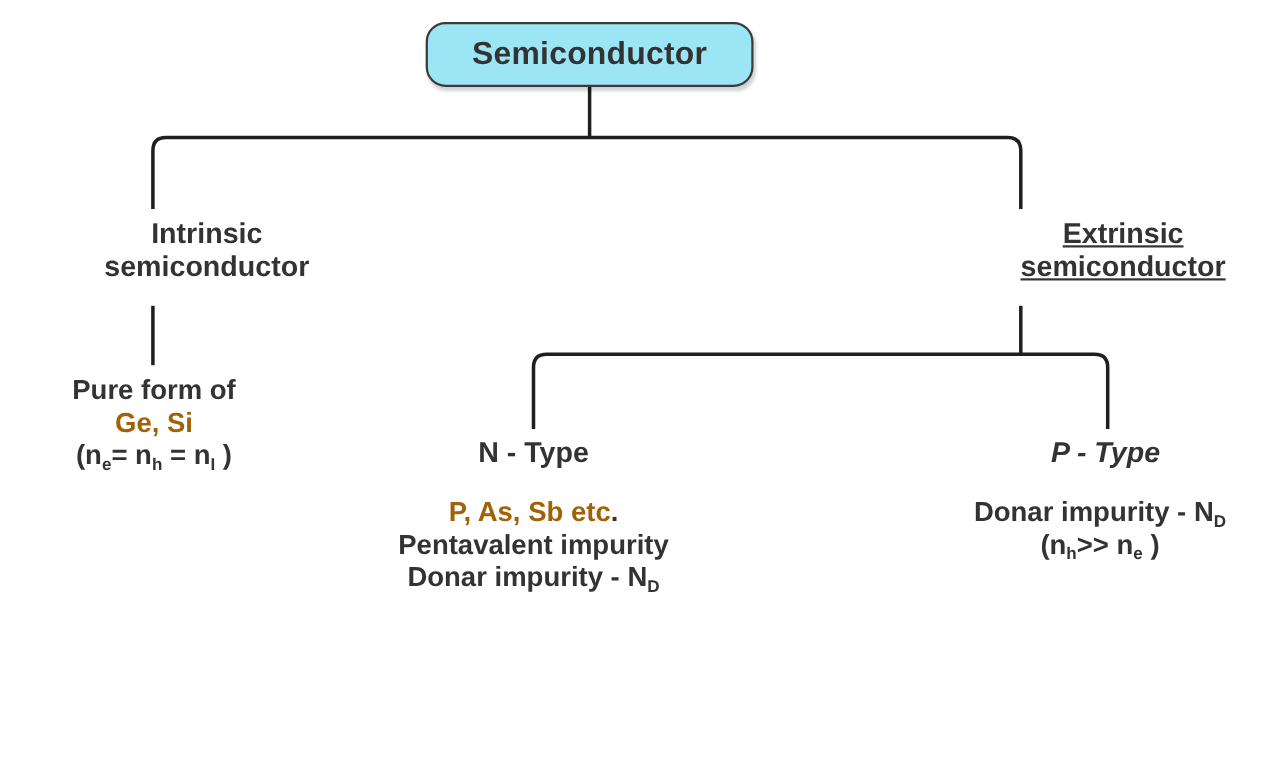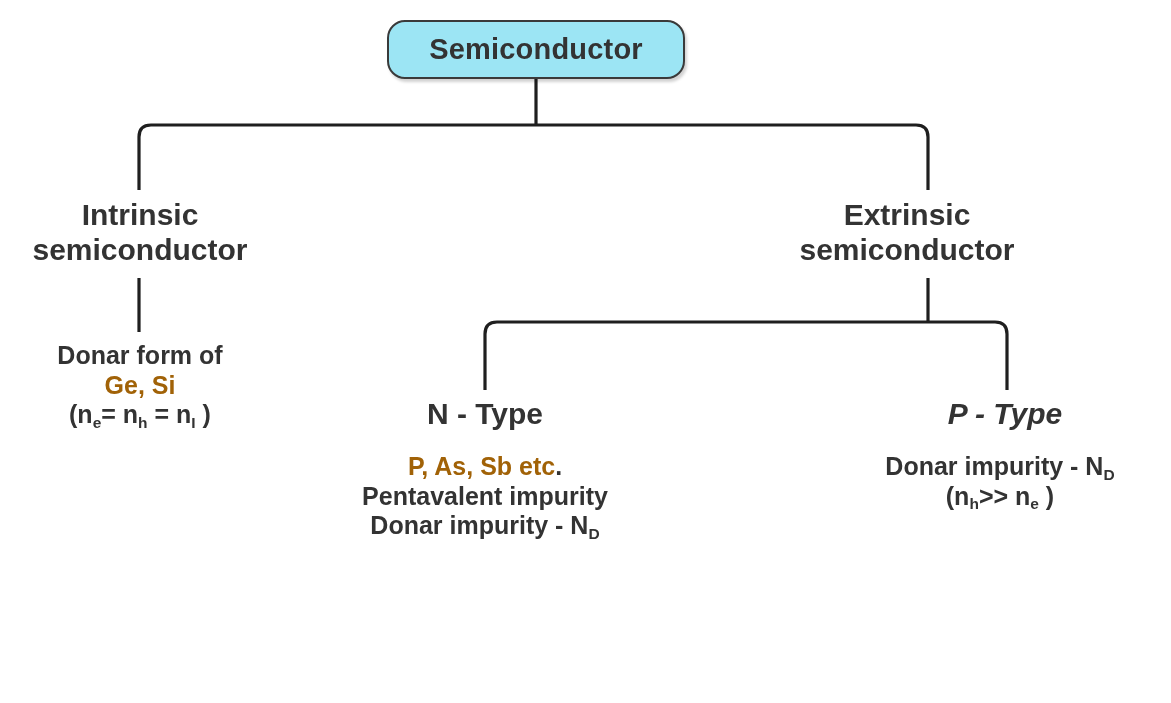--- a/index.html
+++ b/index.html
@@ -30,31 +30,31 @@
   }
 
   .label{
     position:absolute;
     text-align:center;
     font-weight:bold;
     color:#333333;
     line-height:1.17;
     white-space:nowrap;
   }
-  .lvl2{font-size:30px;}
-  .lvl3-head{font-size:30px;}
+  .lvl2{font-size:26px;padding-left:48px;}
+  .lvl3-head{font-size:26px;}
   .detail{font-size:25px;line-height:1.18;}
   .pink{color:#a16207;}
   .dark{color:#333333;}
   sub{font-size:0.62em;vertical-align:baseline;position:relative;top:0.30em;}
 
   
   #intrinsic-label{left:0px;top:197px;width:280px;}
   #intrinsic-detail{left:0px;top:341px;width:280px;}
-  #extrinsic-label{left:762px;top:197px;width:290px;}
+  #extrinsic-label{left:828px;top:197px;width:290px;text-decoration:underline;}
   #ntype-label{left:320px;top:396px;width:330px;}
   #ntype-detail{left:300px;top:452px;width:370px;}
   #ptype-label{left:845px;top:396px;width:320px;font-style:italic;}
   #ptype-detail{left:830px;top:452px;width:340px;}
 </style>
 </head>
 <body>
 
 <div id="diagram">
 
@@ -76,21 +76,21 @@
   <div class="node-box">
     <span>Semiconductor</span>
   </div>
 
   <div class="label lvl2" id="intrinsic-label">
     <div>Intrinsic</div>
     <div>semiconductor</div>
   </div>
 
   <div class="label detail" id="intrinsic-detail">
-    <div>Donar form of</div>
+    <div>Pure form of</div>
     <div class="pink">Ge, Si</div>
     <div><span>(n</span><sub>e</sub><span>= n</span><sub>h</sub><span> = n</span><sub>I</sub><span> )</span></div>
   </div>
 
   <div class="label lvl2" id="extrinsic-label">
     <div>Extrinsic</div>
     <div>semiconductor</div>
   </div>
 
   <div class="label lvl3-head" id="ntype-label">

